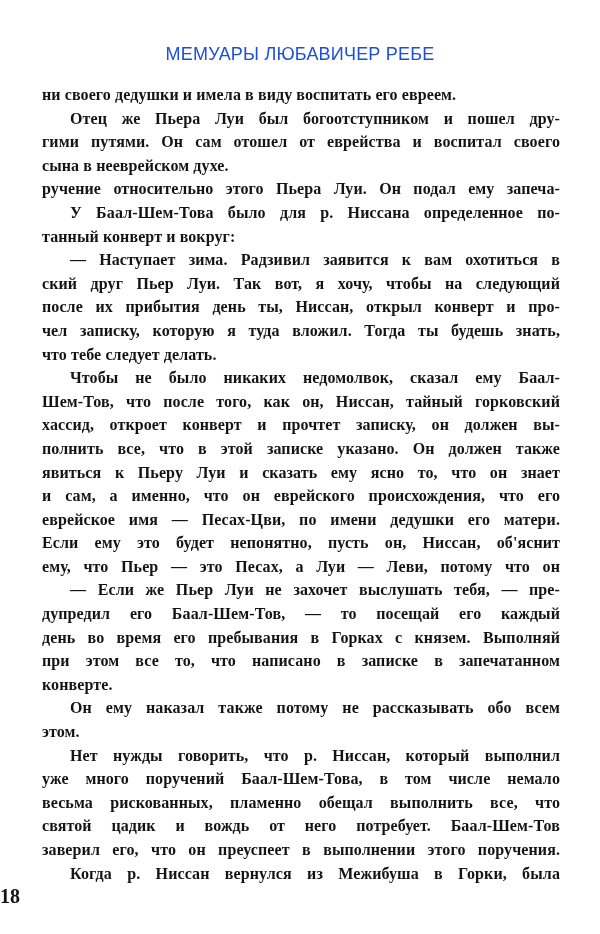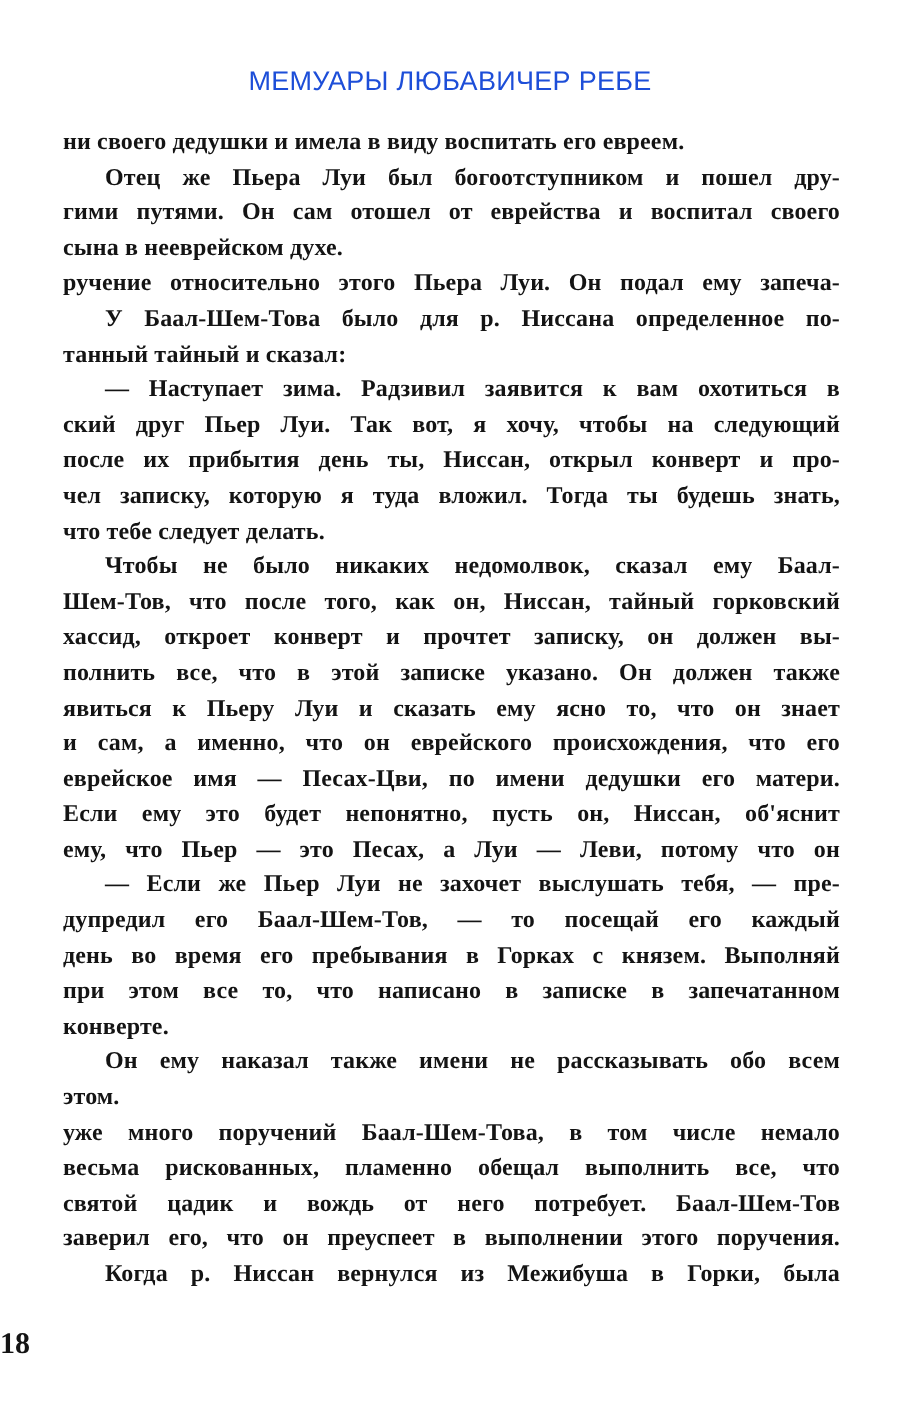--- a/index.html
+++ b/index.html
@@ -20,42 +20,43 @@
 
 <div class="header">МЕМУАРЫ ЛЮБАВИЧЕР РЕБЕ</div>
 
 <div class="body" id="body">
     <div class="line last">ни своего дедушки и имела в виду воспитать его евреем.</div>
     <div class="line indent">Отец же Пьера Луи был богоотступником и пошел дру-</div>
     <div class="line">гими путями. Он сам отошел от еврейства и воспитал своего</div>
     <div class="line last">сына в нееврейском духе.</div>
     <div class="line">ручение относительно этого Пьера Луи. Он подал ему запеча-</div>
     <div class="line indent">У Баал-Шем-Това было для р. Ниссана определенное по-</div>
-    <div class="line last">танный тайный и сказал:</div>
+    <div class="line last">танный конверт и вокруг:</div>
     <div class="line indent">— Наступает зима. Радзивил заявится к вам охотиться в</div>
     <div class="line">ский друг Пьер Луи. Так вот, я хочу, чтобы на следующий</div>
     <div class="line">после их прибытия день ты, Ниссан, открыл конверт и про-</div>
     <div class="line">чел записку, которую я туда вложил. Тогда ты будешь знать,</div>
     <div class="line last">что тебе следует делать.</div>
     <div class="line indent">Чтобы не было никаких недомолвок, сказал ему Баал-</div>
     <div class="line">Шем-Тов, что после того, как он, Ниссан, тайный горковский</div>
     <div class="line">хассид, откроет конверт и прочтет записку, он должен вы-</div>
     <div class="line">полнить все, что в этой записке указано. Он должен также</div>
     <div class="line">явиться к Пьеру Луи и сказать ему ясно то, что он знает</div>
     <div class="line">и сам, а именно, что он еврейского происхождения, что его</div>
     <div class="line">еврейское имя — Песах-Цви, по имени дедушки его матери.</div>
     <div class="line">Если ему это будет непонятно, пусть он, Ниссан, об'яснит</div>
     <div class="line">ему, что Пьер — это Песах, а Луи — Леви, потому что он</div>
     <div class="line indent">— Если же Пьер Луи не захочет выслушать тебя, — пре-</div>
     <div class="line">дупредил его Баал-Шем-Тов, — то посещай его каждый</div>
     <div class="line">день во время его пребывания в Горках с князем. Выполняй</div>
     <div class="line">при этом все то, что написано в записке в запечатанном</div>
     <div class="line last">конверте.</div>
-    <div class="line indent">Он ему наказал также имени не рассказывать обо всем</div>
+    <div class="line indent">Он ему наказал также потому не рассказывать обо всем</div>
     <div class="line last">этом.</div>
+    <div class="line indent">Нет нужды говорить, что р. Ниссан, который выполнил</div>
     <div class="line">уже много поручений Баал-Шем-Това, в том числе немало</div>
     <div class="line">весьма рискованных, пламенно обещал выполнить все, что</div>
     <div class="line">святой цадик и вождь от него потребует. Баал-Шем-Тов</div>
     <div class="line">заверил его, что он преуспеет в выполнении этого поручения.</div>
     <div class="line indent">Когда р. Ниссан вернулся из Межибуша в Горки, была</div>
   </div>
 
 <div class="pagenum">18</div>
 
 </body></html>

